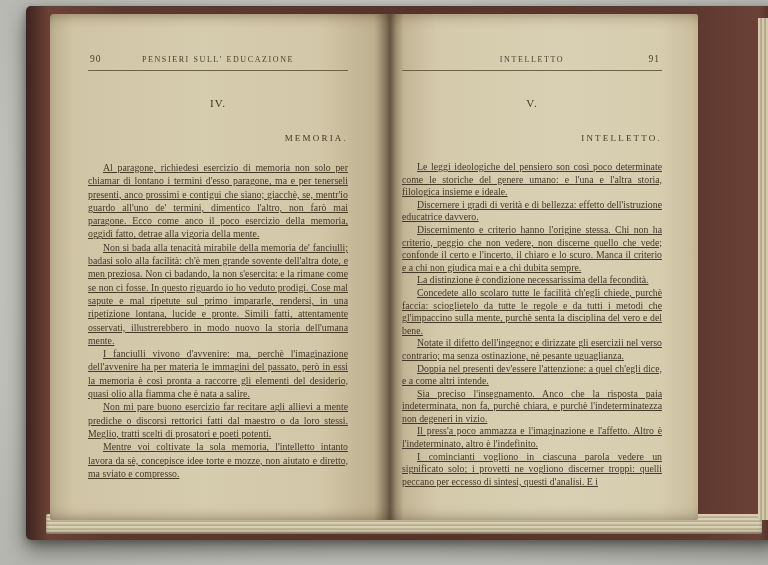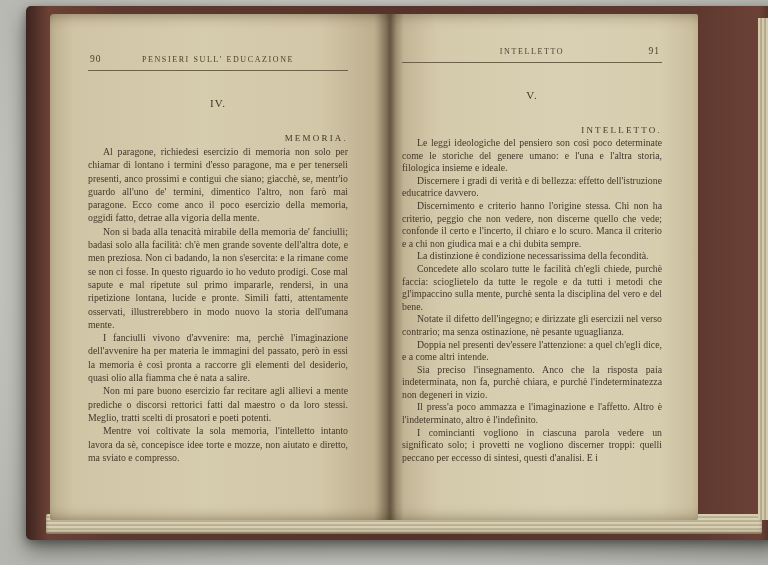--- a/index.html
+++ b/index.html
@@ -39,35 +39,35 @@
     left:362px;width:310px;border-radius:0 2px 2px 0;
     background:linear-gradient(90deg,#9a8d6f 0%,#c2b595 5%,#d4caab 16%,#d9d0b4 55%,#d6ccae 88%,#c8bc9c 100%);
     box-shadow:inset 0 10px 14px -10px rgba(70,50,25,.5), inset 0 -10px 14px -10px rgba(70,50,25,.5);
   }
   .gutter{
     position:absolute;left:348px;top:8px;width:30px;height:506px;pointer-events:none;
     background:linear-gradient(90deg,rgba(55,35,18,0) 0%,rgba(55,35,18,.30) 40%,rgba(40,25,12,.45) 55%,rgba(55,35,18,.15) 75%,rgba(55,35,18,0) 100%);
   }
   .page-inner{position:absolute;top:0;left:0;right:0;bottom:0;color:#44382a;}
   .left-page .page-inner{padding:40px 40px 0 38px;}
-  .right-page .page-inner{padding:32px 36px 0 14px;}
+  .right-page .page-inner{padding:40px 36px 0 14px;}
   .running-head{position:relative;height:12px;}
   .pagenum{
     position:absolute;top:0;font-size:9.5px;letter-spacing:1px;color:#4a3e2e;
   }
   .pagenum.pos-left{left:2px;}
   .pagenum.pos-right{right:2px;}
   .running-title{
     display:block;text-align:center;font-size:8px;letter-spacing:1.6px;color:#4a3e2e;
     padding-top:1px;white-space:nowrap;
   }
   .head-rule{border-top:1px solid #6e6049;margin-top:4px;height:0;}
   .section-number{text-align:center;margin-top:26px;font-size:11px;letter-spacing:1px;color:#413626;}
   .section-title{text-align:right;margin-top:24px;font-size:9px;letter-spacing:2.2px;color:#413626;}
-  .body-text{margin-top:2px;}
+  .body-text{margin-top:18px;text-decoration:underline;}
   .para{
     margin:0;text-indent:15px;text-align:justify;
     font-size:9.8px;color:#43372a;
   }
   .left-page .para{line-height:13.3px;}
   .right-page .para{line-height:12.6px;}
 </style>
 </head>
 <body>
 

